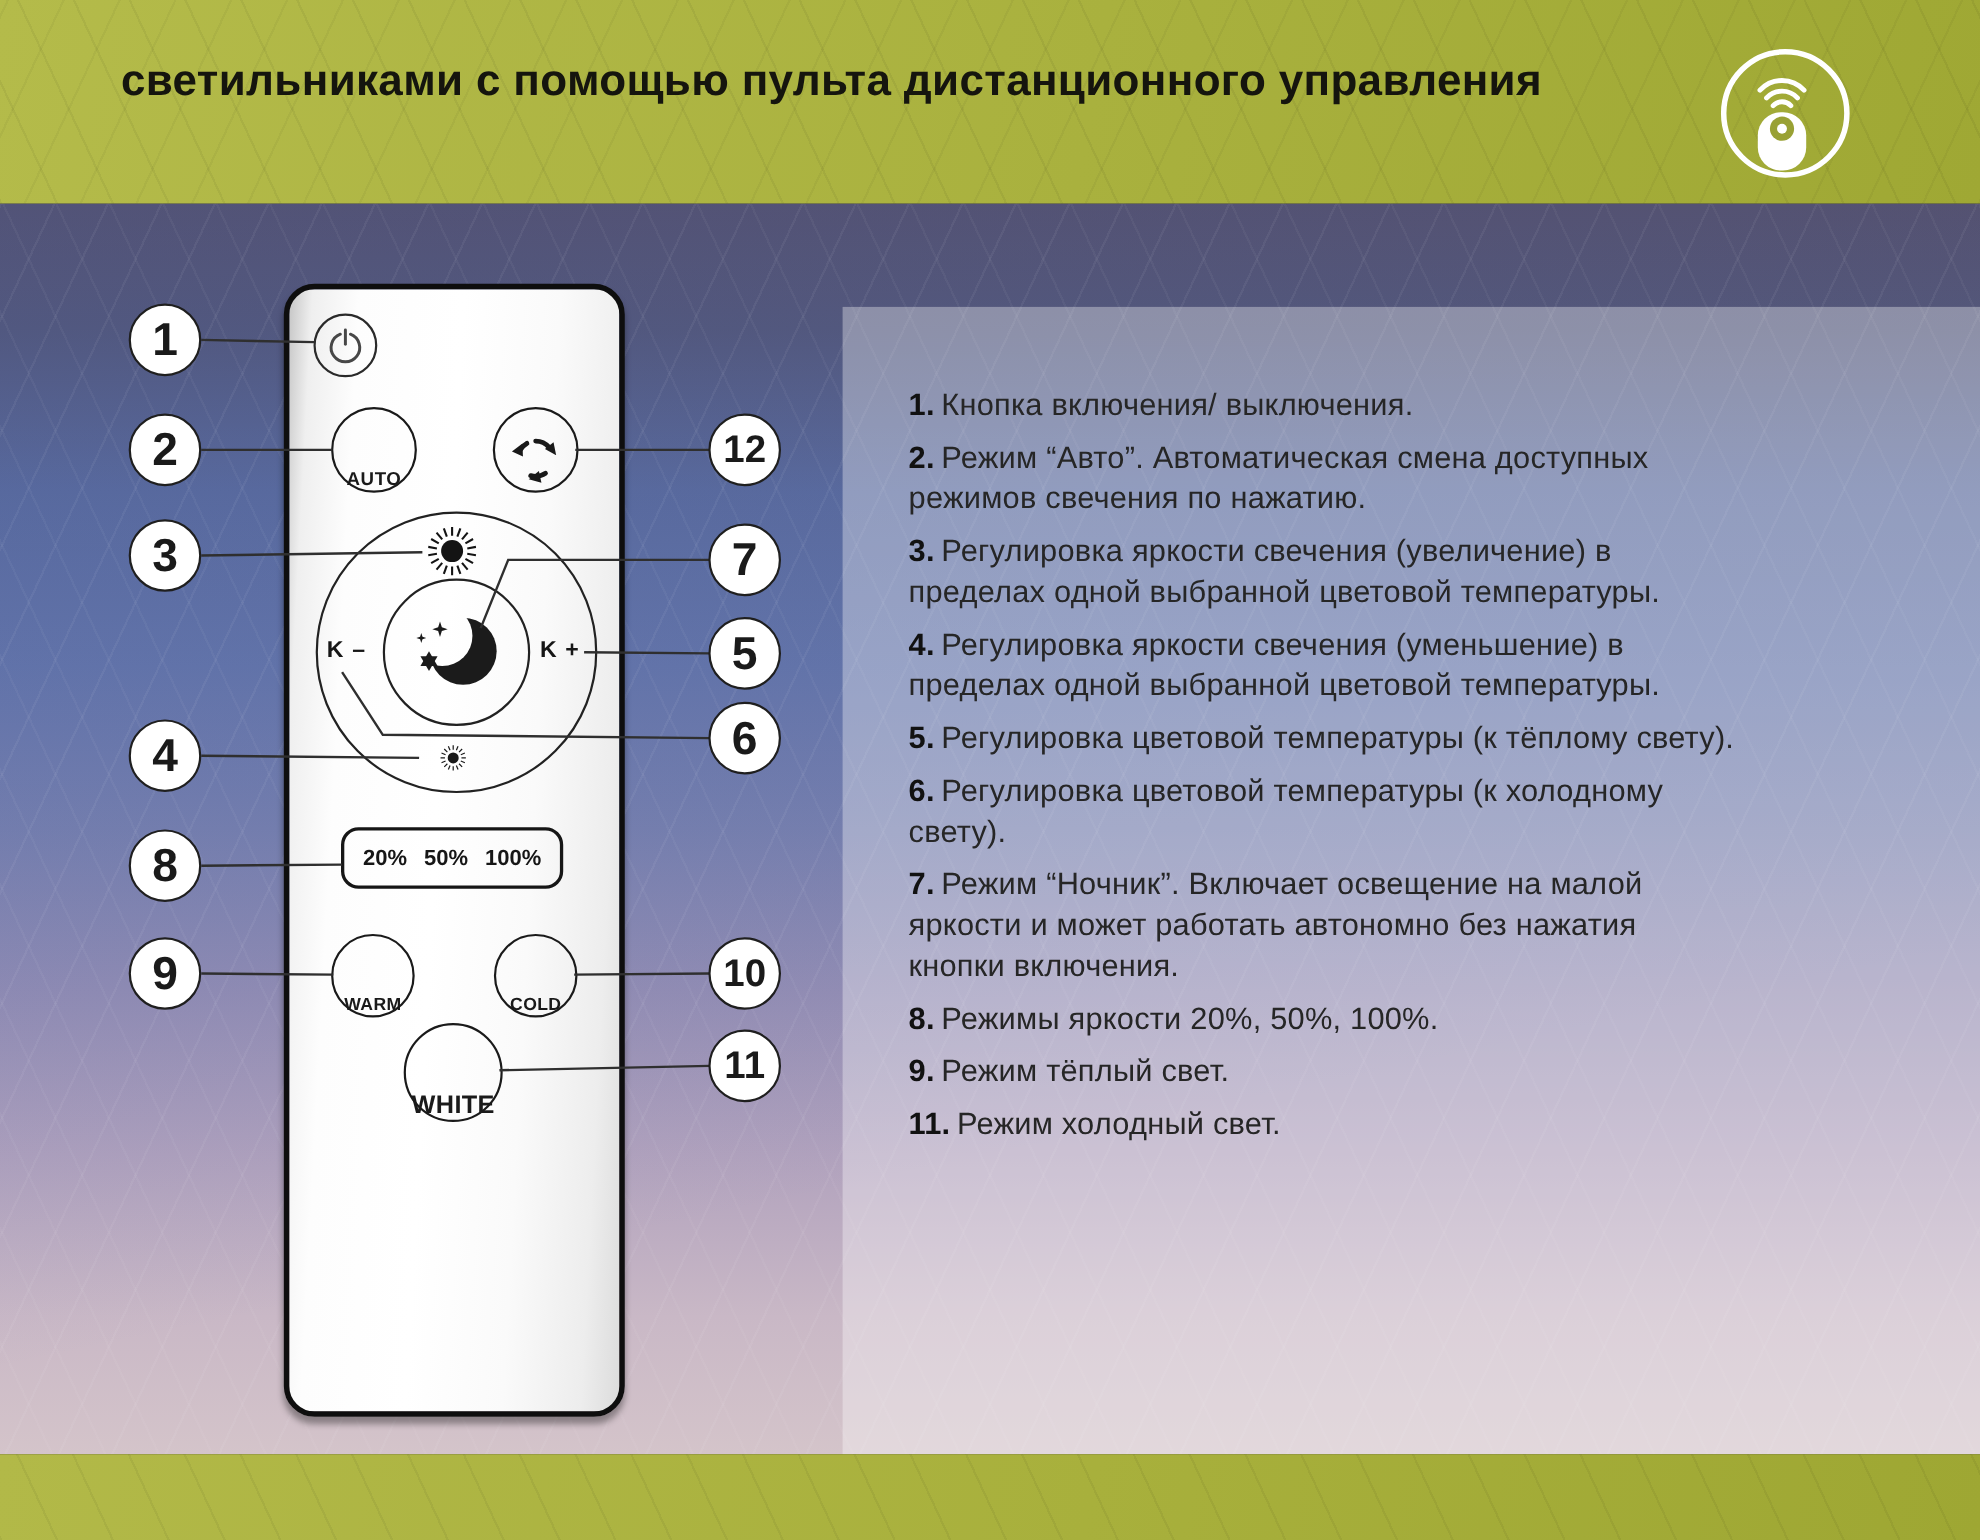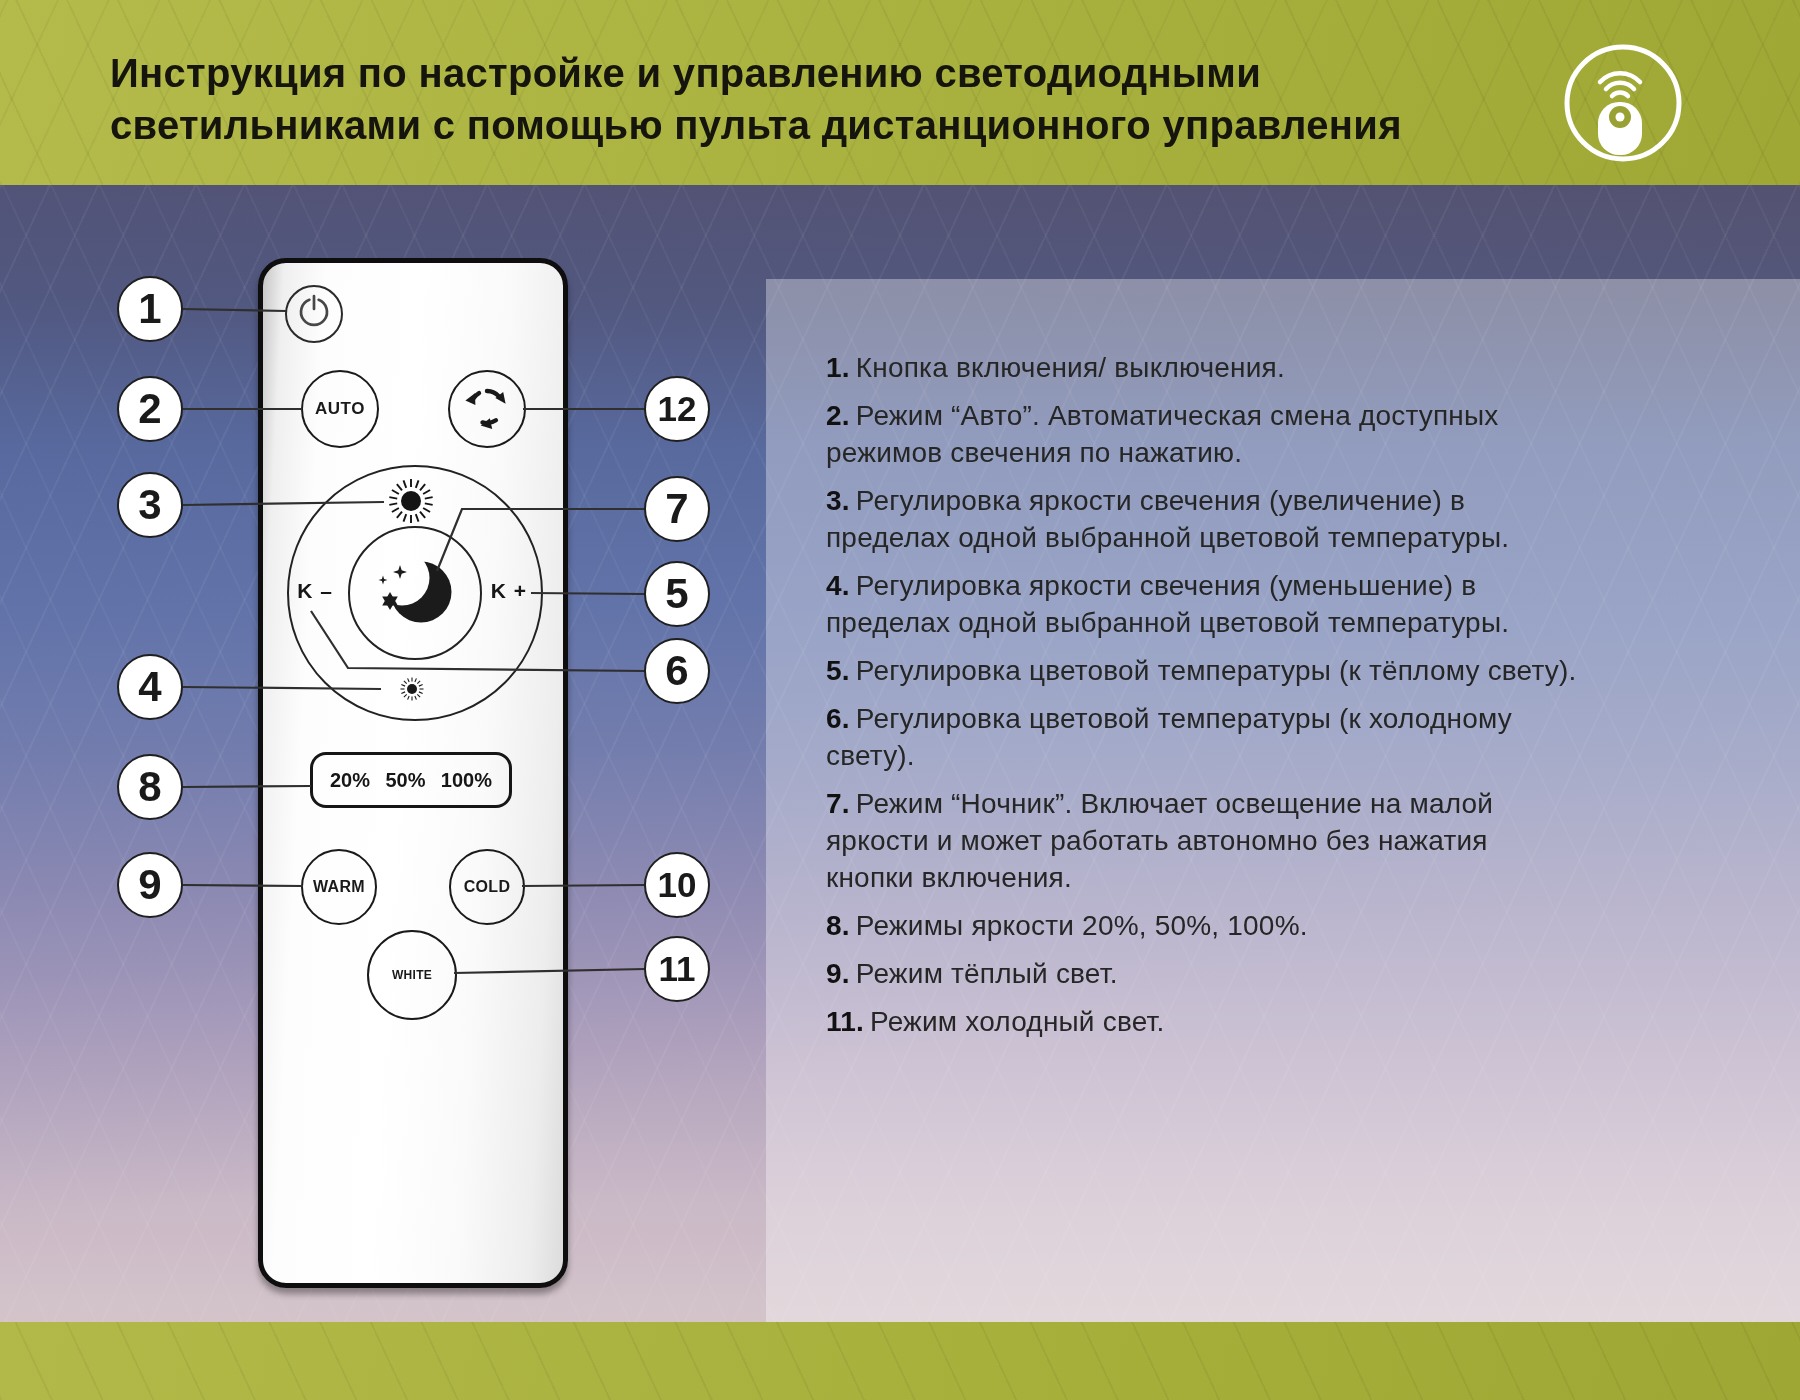--- a/index.html
+++ b/index.html
@@ -40,33 +40,33 @@
   .desc b{color:#111;margin-right:6px;}
 
   
   .remote{position:absolute;left:258px;top:258px;width:300px;height:1020px;
     border:5px solid #0e0e0e;border-radius:28px;
     background:linear-gradient(93deg,#c6c6c6 0%,#efefef 6%,#fdfdfd 18%,#ffffff 45%,
                #fafafa 70%,#ededed 90%,#dcdcdc 100%);
     box-shadow:0 6px 6px rgba(0,0,0,0.35);z-index:2;}
 
   .abs{position:absolute;}
-  .circle-btn{position:absolute;border-radius:50%;display:flex;align-items:center;
+  .circle-btn{position:absolute;border-radius:50%;display:flex;align-items:flex-end;
     justify-content:center;color:#1a1a1a;z-index:2;background:transparent;}
   .bd25{border:2.5px solid #1a1a1a;}
   .bd2{border:2px solid #222;}
 
   .btn-power{left:285px;top:285px;width:54px;height:54px;border:2.5px solid #2a2a2a;}
   .btn-auto{left:301px;top:370px;width:74px;height:74px;font-size:17px;font-weight:bold;letter-spacing:0.5px;}
   .btn-demo{left:448px;top:370px;width:74px;height:74px;}
   .dial-outer{left:287px;top:465px;width:252px;height:252px;}
   .dial-inner{left:348px;top:526px;width:130px;height:130px;}
   .btn-warm{left:301px;top:849px;width:72px;height:72px;font-size:16px;font-weight:bold;letter-spacing:0.3px;}
   .btn-cold{left:449px;top:849px;width:72px;height:72px;font-size:16px;font-weight:bold;letter-spacing:0.3px;}
-  .btn-white{left:367px;top:930px;width:86px;height:86px;font-size:12px;font-weight:bold;letter-spacing:0.3px;}
+  .btn-white{left:367px;top:930px;width:86px;height:86px;font-size:23px;font-weight:bold;letter-spacing:0.3px;}
 
   .k-label{position:absolute;width:56px;text-align:center;font-size:21px;font-weight:bold;
     color:#161616;letter-spacing:1px;z-index:2;}
   .k-minus{left:287px;top:579px;}
   .k-plus{left:481px;top:579px;}
 
   .pct-box{position:absolute;left:310px;top:752px;width:202px;height:56px;z-index:2;
     border:3px solid #161616;border-radius:16px;box-sizing:border-box;
     display:flex;align-items:center;justify-content:space-between;padding:0 17px;}
   .pct-box span{font-size:20px;font-weight:bold;color:#161616;}
@@ -85,21 +85,20 @@
 </style>
 </head>
 <body>
 
 <div class="stage">
 
   <div class="main-bg"></div>
 
   <div class="header">
     <div class="title">
-      <div>Инструкция по настройке и управлению светодиодными</div>
       <div>светильниками с помощью пульта дистанционного управления</div>
     </div>
     <div class="hdr-icon">
       <svg width="134" height="134" viewBox="0 0 134 134">
         <circle cx="67" cy="67" r="56" fill="none" stroke="#ffffff" stroke-width="5"></circle>
         <path d="M 44 46 A 27 27 0 0 1 84 46" fill="none" stroke="#ffffff" stroke-width="4.5" stroke-linecap="round"></path>
         <path d="M 50 53 A 19 19 0 0 1 78 53" fill="none" stroke="#ffffff" stroke-width="4.5" stroke-linecap="round"></path>
         <path d="M 56 60 A 11 11 0 0 1 72 60" fill="none" stroke="#ffffff" stroke-width="4.5" stroke-linecap="round"></path>
         <rect x="42" y="66" width="44" height="53" rx="21" fill="#ffffff"></rect>
         <circle cx="64" cy="81" r="11" fill="#99a134"></circle>

